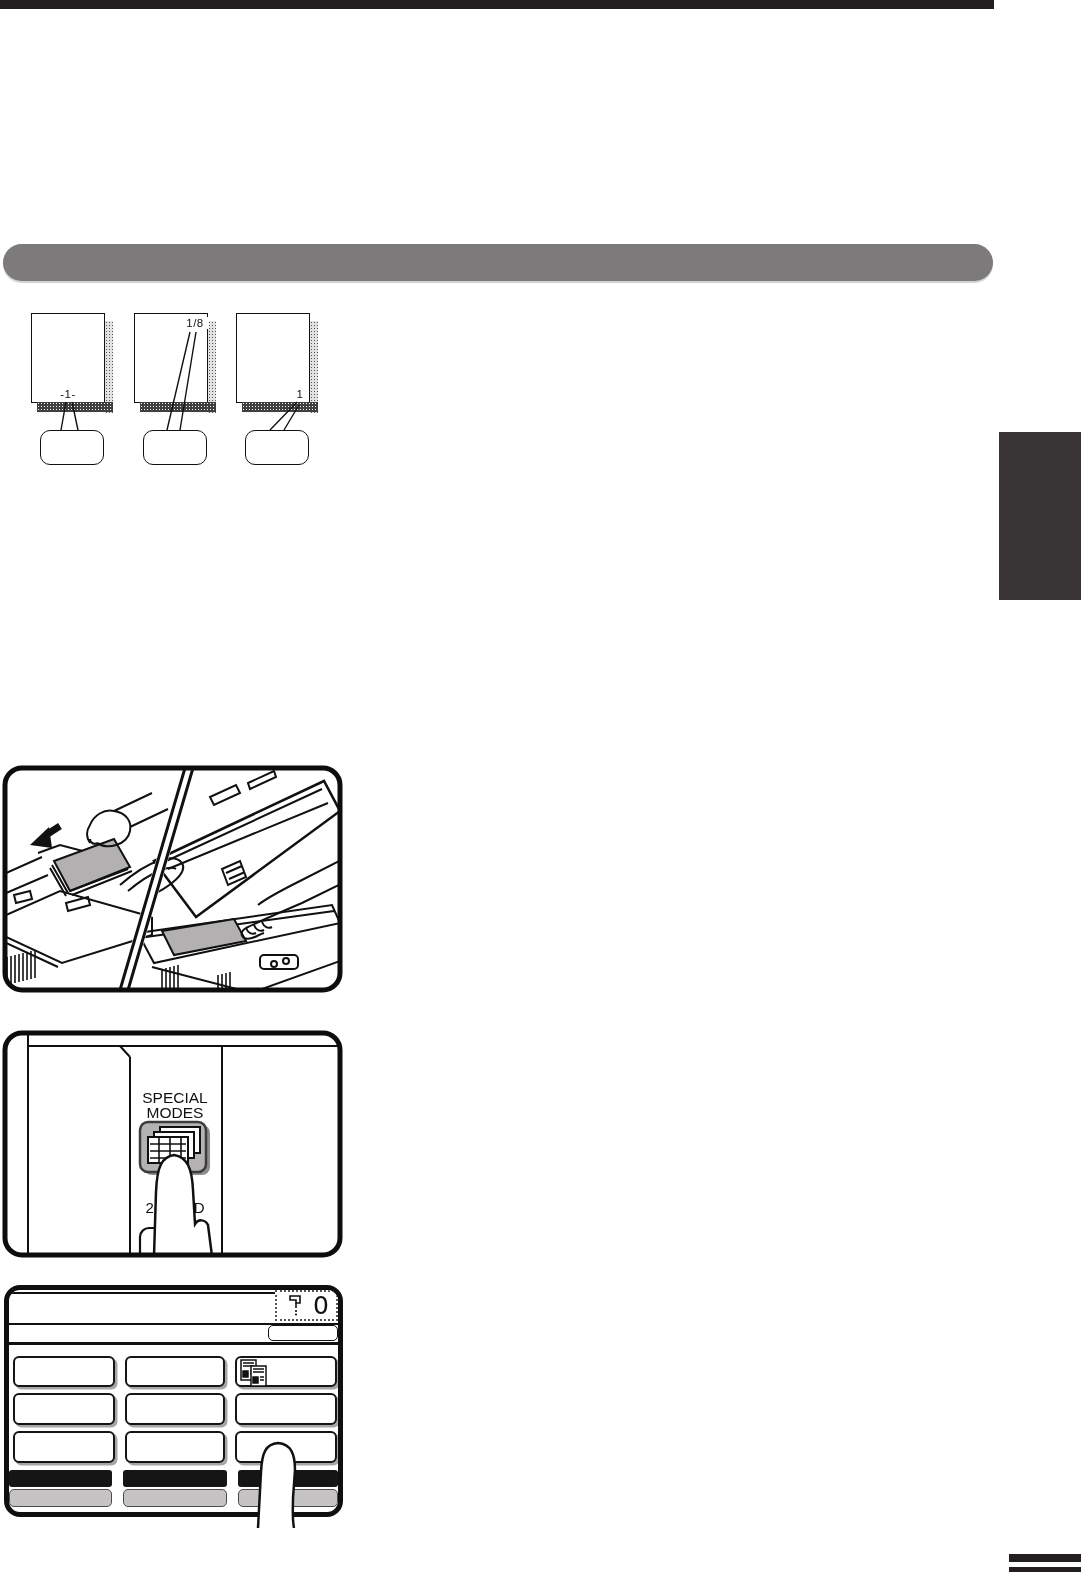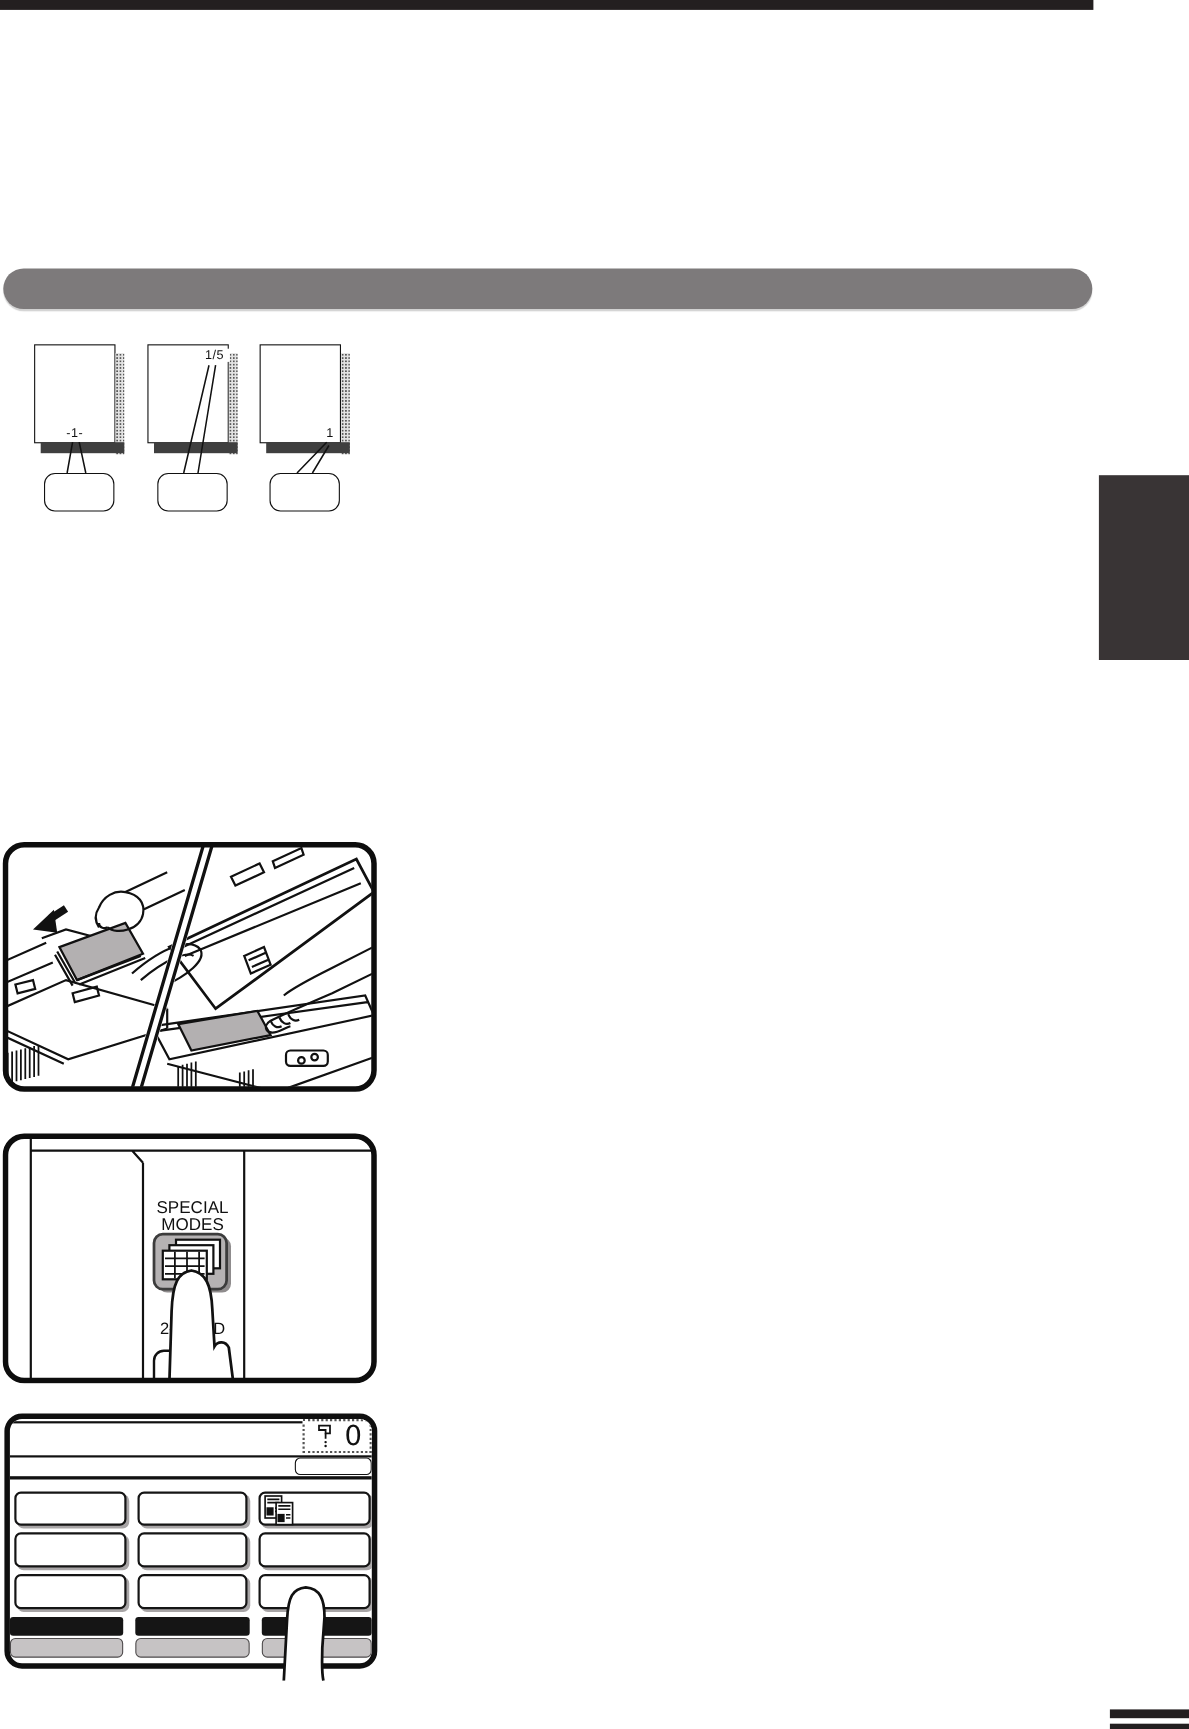--- a/index.html
+++ b/index.html
@@ -62,21 +62,21 @@
 <div>
 
   <div class="abs page-sheet" style="left:31px;top:313px;"></div>
   <div class="abs ht-light sheet-shadow-r" style="left:105px;top:321px;"></div>
   <div class="abs ht-dark sheet-shadow-b" style="left:37px;top:402px;"></div>
   <div class="abs page-label" style="left:52px;top:388px;width:32px;text-align:center;background:#fff;">-1-</div>
 
   <div class="abs page-sheet" style="left:134px;top:313px;"></div>
   <div class="abs ht-light sheet-shadow-r" style="left:208px;top:321px;"></div>
   <div class="abs ht-dark sheet-shadow-b" style="left:140px;top:402px;"></div>
-  <div class="abs page-label" style="left:181px;top:317px;width:28px;text-align:center;background:#fff;">1/5</div>
+  <div class="abs page-label" style="left:181px;top:317px;width:28px;text-align:center;background:#fff;">1/8</div>
 
   <div class="abs page-sheet" style="left:236px;top:313px;"></div>
   <div class="abs ht-light sheet-shadow-r" style="left:310px;top:321px;"></div>
   <div class="abs ht-dark sheet-shadow-b" style="left:242px;top:402px;"></div>
   <div class="abs page-label" style="left:293px;top:388px;width:14px;text-align:center;background:#fff;">1</div>
 
   <svg class="abs" style="left:0;top:305px;" width="340" height="165" viewBox="0 0 340 165">
     <g stroke="#111" stroke-width="1.4" fill="none">
       <path d="M66,97 L61,125 M72,97 L78,125"></path>
       <path d="M190,27 L167,125 M196,27 L180,125"></path>

